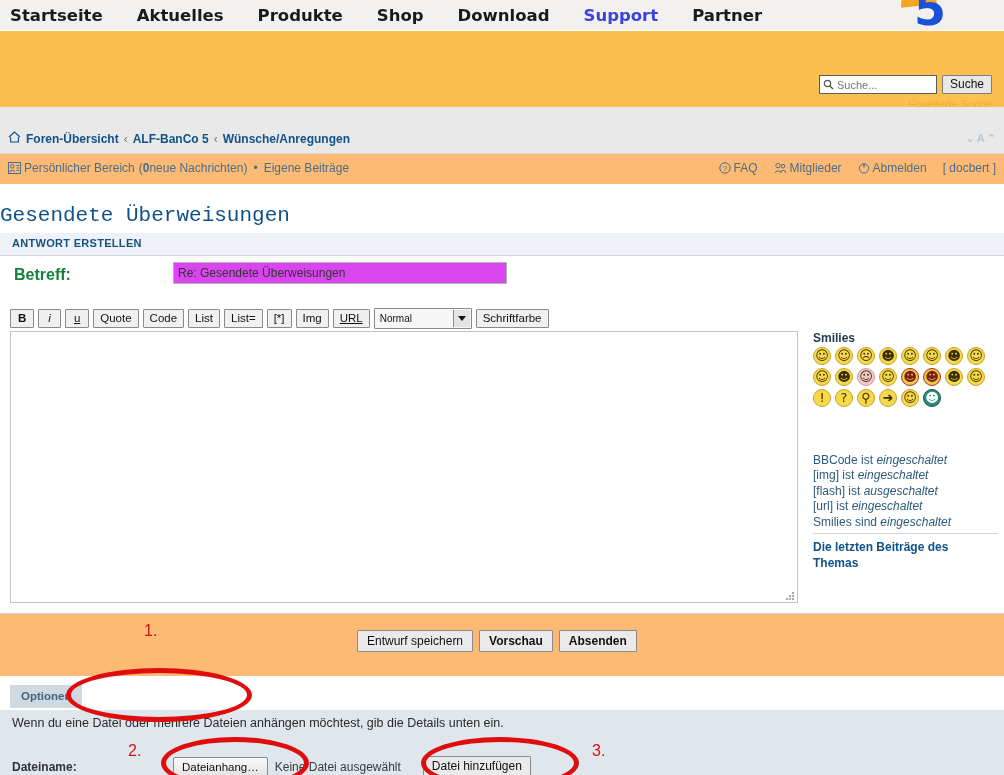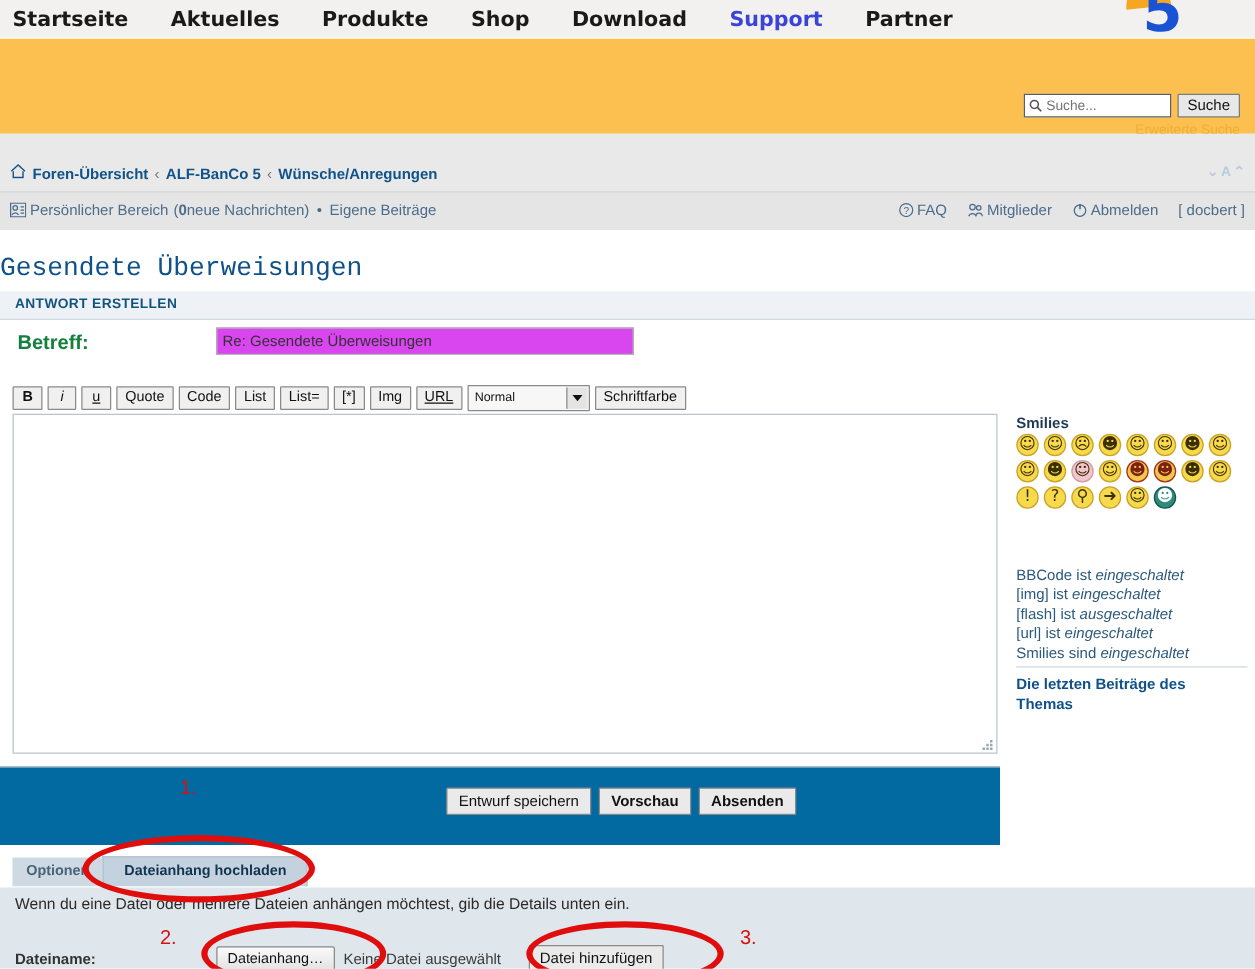--- a/index.html
+++ b/index.html
@@ -96,21 +96,21 @@
   .font-size-tools {
     position: absolute; right: 8px; top: 26px;
     display: flex; align-items: flex-end; gap: 2px;
     color: #b9cada; font-size: 11px; font-weight: bold;
   }
   .font-size-tools span { line-height: 10px; }
 
   
   .userbar {
     position: absolute; left: 0; top: 153px; width: 1004px; height: 30px;
-    background: #e5e5e5; border-top: 1px solid #d4d4d4;
+    background: #fdba74; border-top: 1px solid #d4d4d4;
   }
   .userbar .left {
     position: absolute; left: 8px; top: 7px;
     display: flex; align-items: center; font-size: 12px; color: #4b6d8b;
   }
   .userbar .right {
     position: absolute; right: 8px; top: 7px;
     display: flex; align-items: center; gap: 4px; font-size: 12px; color: #4b6d8b;
   }
   .userbar a { color: #4b6d8b; text-decoration: none; }
@@ -239,22 +239,22 @@
     height: 1px; background: #cdd8e2;
   }
   .latest-posts {
     position: absolute; left: 813px; top: 539px; width: 180px;
     font-size: 12px; font-weight: bold; color: #0f5189;
     line-height: 16px; text-decoration: none; display: block;
   }
 
   
   .action-bar {
-    position: absolute; left: 0; top: 613px; width: 800px; height: 62px;
-    background: #0369a1;
+    position: absolute; left: 0; top: 613px; width: 1004px; height: 62px;
+    background: #fdba74;
     border-top: 1px solid #cfcfcf;
   }
   .actions { position: absolute; left: 357px; top: 16px; display: flex; gap: 6px; }
   .act-btn {
     background: #eaeaea; border: 1px solid #8a8a8a;
     font-family: "Liberation Sans", sans-serif; font-size: 12px; color: #111;
     height: 22px; line-height: 20px; padding: 0 9px; cursor: pointer; border-radius: 1px;
   }
   .act-btn.strong { font-weight: bold; }
 
@@ -506,21 +506,20 @@
   <div class="action-bar">
     <div class="actions" id="actions">
         <button class="act-btn">Entwurf speichern</button>
         <button class="act-btn strong">Vorschau</button>
         <button class="act-btn strong">Absenden</button>
       </div>
   </div>
 
   <div class="tabs" id="tabs">
       <div class="tab inactive">Optionen</div>
-      <div class="tab active">Dateianhang hochladen</div>
     </div>
 
   <div class="tab-panel">
     <div class="panel-note">Wenn du eine Datei oder mehrere Dateien anhängen möchtest, gib die Details unten ein.</div>
     <div class="file-row">
       <div class="file-label">Dateiname:</div>
       <div class="file-input-wrap">
         <button class="browse-btn">Dateianhang…</button>
         <span class="file-name">Keine Datei ausgewählt</span>
       </div>

